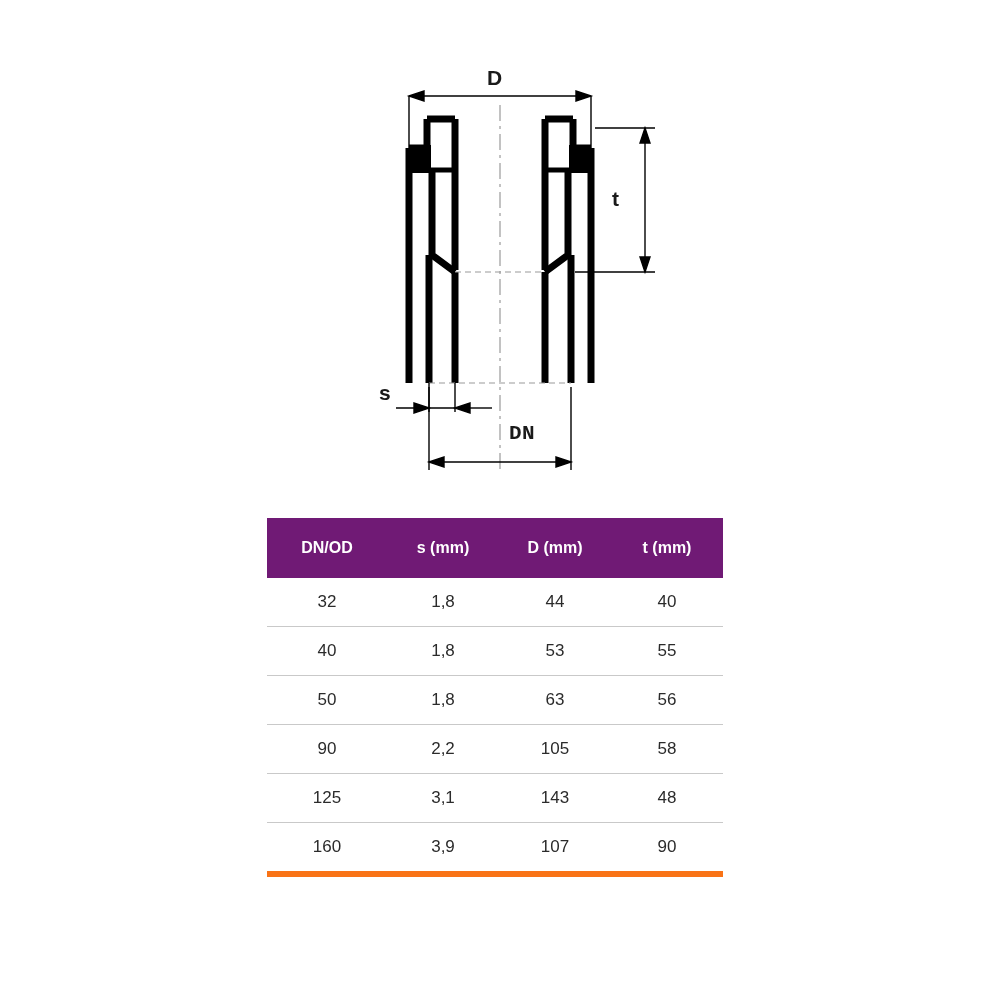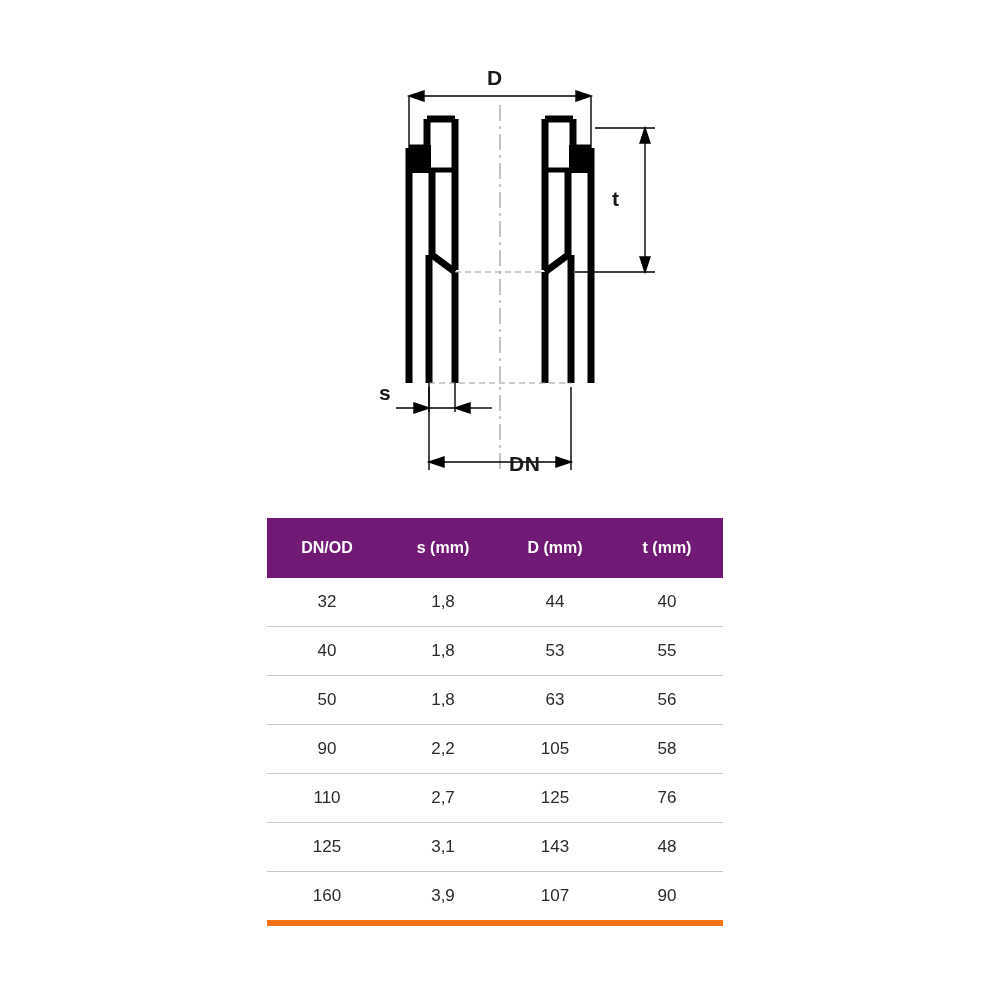--- a/index.html
+++ b/index.html
@@ -33,21 +33,21 @@
     position: absolute;
     font-family: "Liberation Sans", sans-serif;
     font-size: 21px;
     font-weight: 700;
     color: #1a1a1a;
     letter-spacing: .5px;
   }
   .dim-D  { left: 487px; top: 66px; }
   .dim-t  { left: 612px; top: 187px; }
   .dim-s  { left: 379px; top: 381px; }
-  .dim-DN { left: 509px; top: 452px; }
+  .dim-DN { left: 509px; top: 422px; font-family: Liberation Mono, monospace; }
 
   
   .table-wrap {
     position: absolute;
     left: 267px;
     top: 518px;
     width: 456px;
   }
   table.spec {
     border-collapse: collapse;
@@ -222,26 +222,20 @@
         <td>63</td>
         <td>56</td>
       </tr>
       <tr>
         <td>90</td>
         <td>2,2</td>
         <td>105</td>
         <td>58</td>
       </tr>
       <tr>
-        <td>110</td>
-        <td>2,7</td>
-        <td>125</td>
-        <td>76</td>
-      </tr>
-      <tr>
         <td>125</td>
         <td>3,1</td>
         <td>143</td>
         <td>48</td>
       </tr>
       <tr>
         <td>160</td>
         <td>3,9</td>
         <td>107</td>
         <td>90</td>

